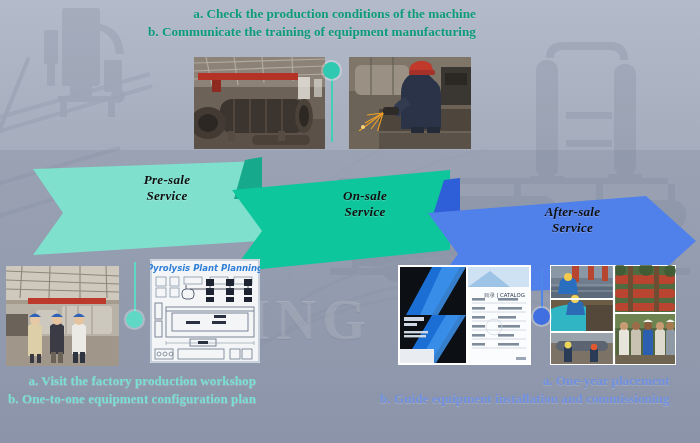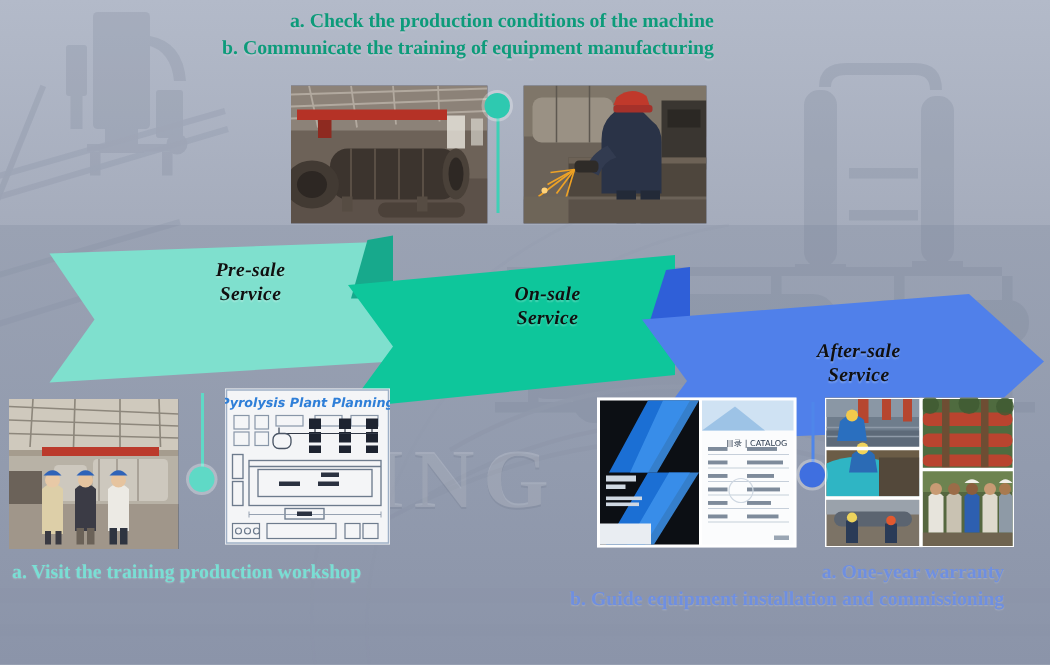--- a/index.html
+++ b/index.html
@@ -279,21 +279,21 @@
   <div class="ribbon" style="left:416px;top:176px;">
     <svg width="60" height="60" viewBox="0 0 60 60">
       <path d="M28 4 L44 2 L44 42 L16 42 Z" fill="#2f5fd8"></path>
     </svg>
   </div>
 
   <div class="ribbon" style="left:424px;top:194px;">
     <svg width="280" height="120" viewBox="0 0 280 120">
       <path d="M4 19 L222 2 L272 47 L222 92 L4 101 L34 60 Z" fill="#5080ea"></path>
     </svg>
-    <div class="ribbon-label" style="left:66px;top:32px;width:165px;">
+    <div class="ribbon-label" style="left:66px;top:10px;width:165px;">
       <div>After-sale</div>
       <div>Service</div>
     </div>
   </div>
 
   <div class="photo" style="left:6px;top:266px;width:113px;height:100px;">
     <svg viewBox="0 0 113 100" preserveAspectRatio="none">
       <rect width="113" height="100" fill="#a59c8e"></rect>
 
       <rect x="0" y="0" width="113" height="34" fill="#cfc9bd"></rect>
@@ -547,21 +547,22 @@
           <path d="M0 67 L64 67"></path>
           <path d="M64 48 L126 48"></path>
       </g>
     </svg>
   </div>
 
   <div class="stem" style="left:541px;top:268px;height:42px;background:#4f86ea;"></div>
   <div class="dot blue" style="left:533px;top:308px;width:17px;height:17px;"></div>
 
   <div class="txt-block" id="bl-text">
-    <div>a. Visit the training production workshop</div>
+    <div>a. Visit the factory production workshop</div>
+    <div>b. One-to-one equipment configuration plan</div>
   </div>
 
   <div class="txt-block" id="br-text">
-    <div>a. One-year warranty</div>
+    <div>a. One-year placement</div>
     <div>b. Guide equipment installation and commissioning</div>
   </div>
 
 </div>
 
 </body></html>

